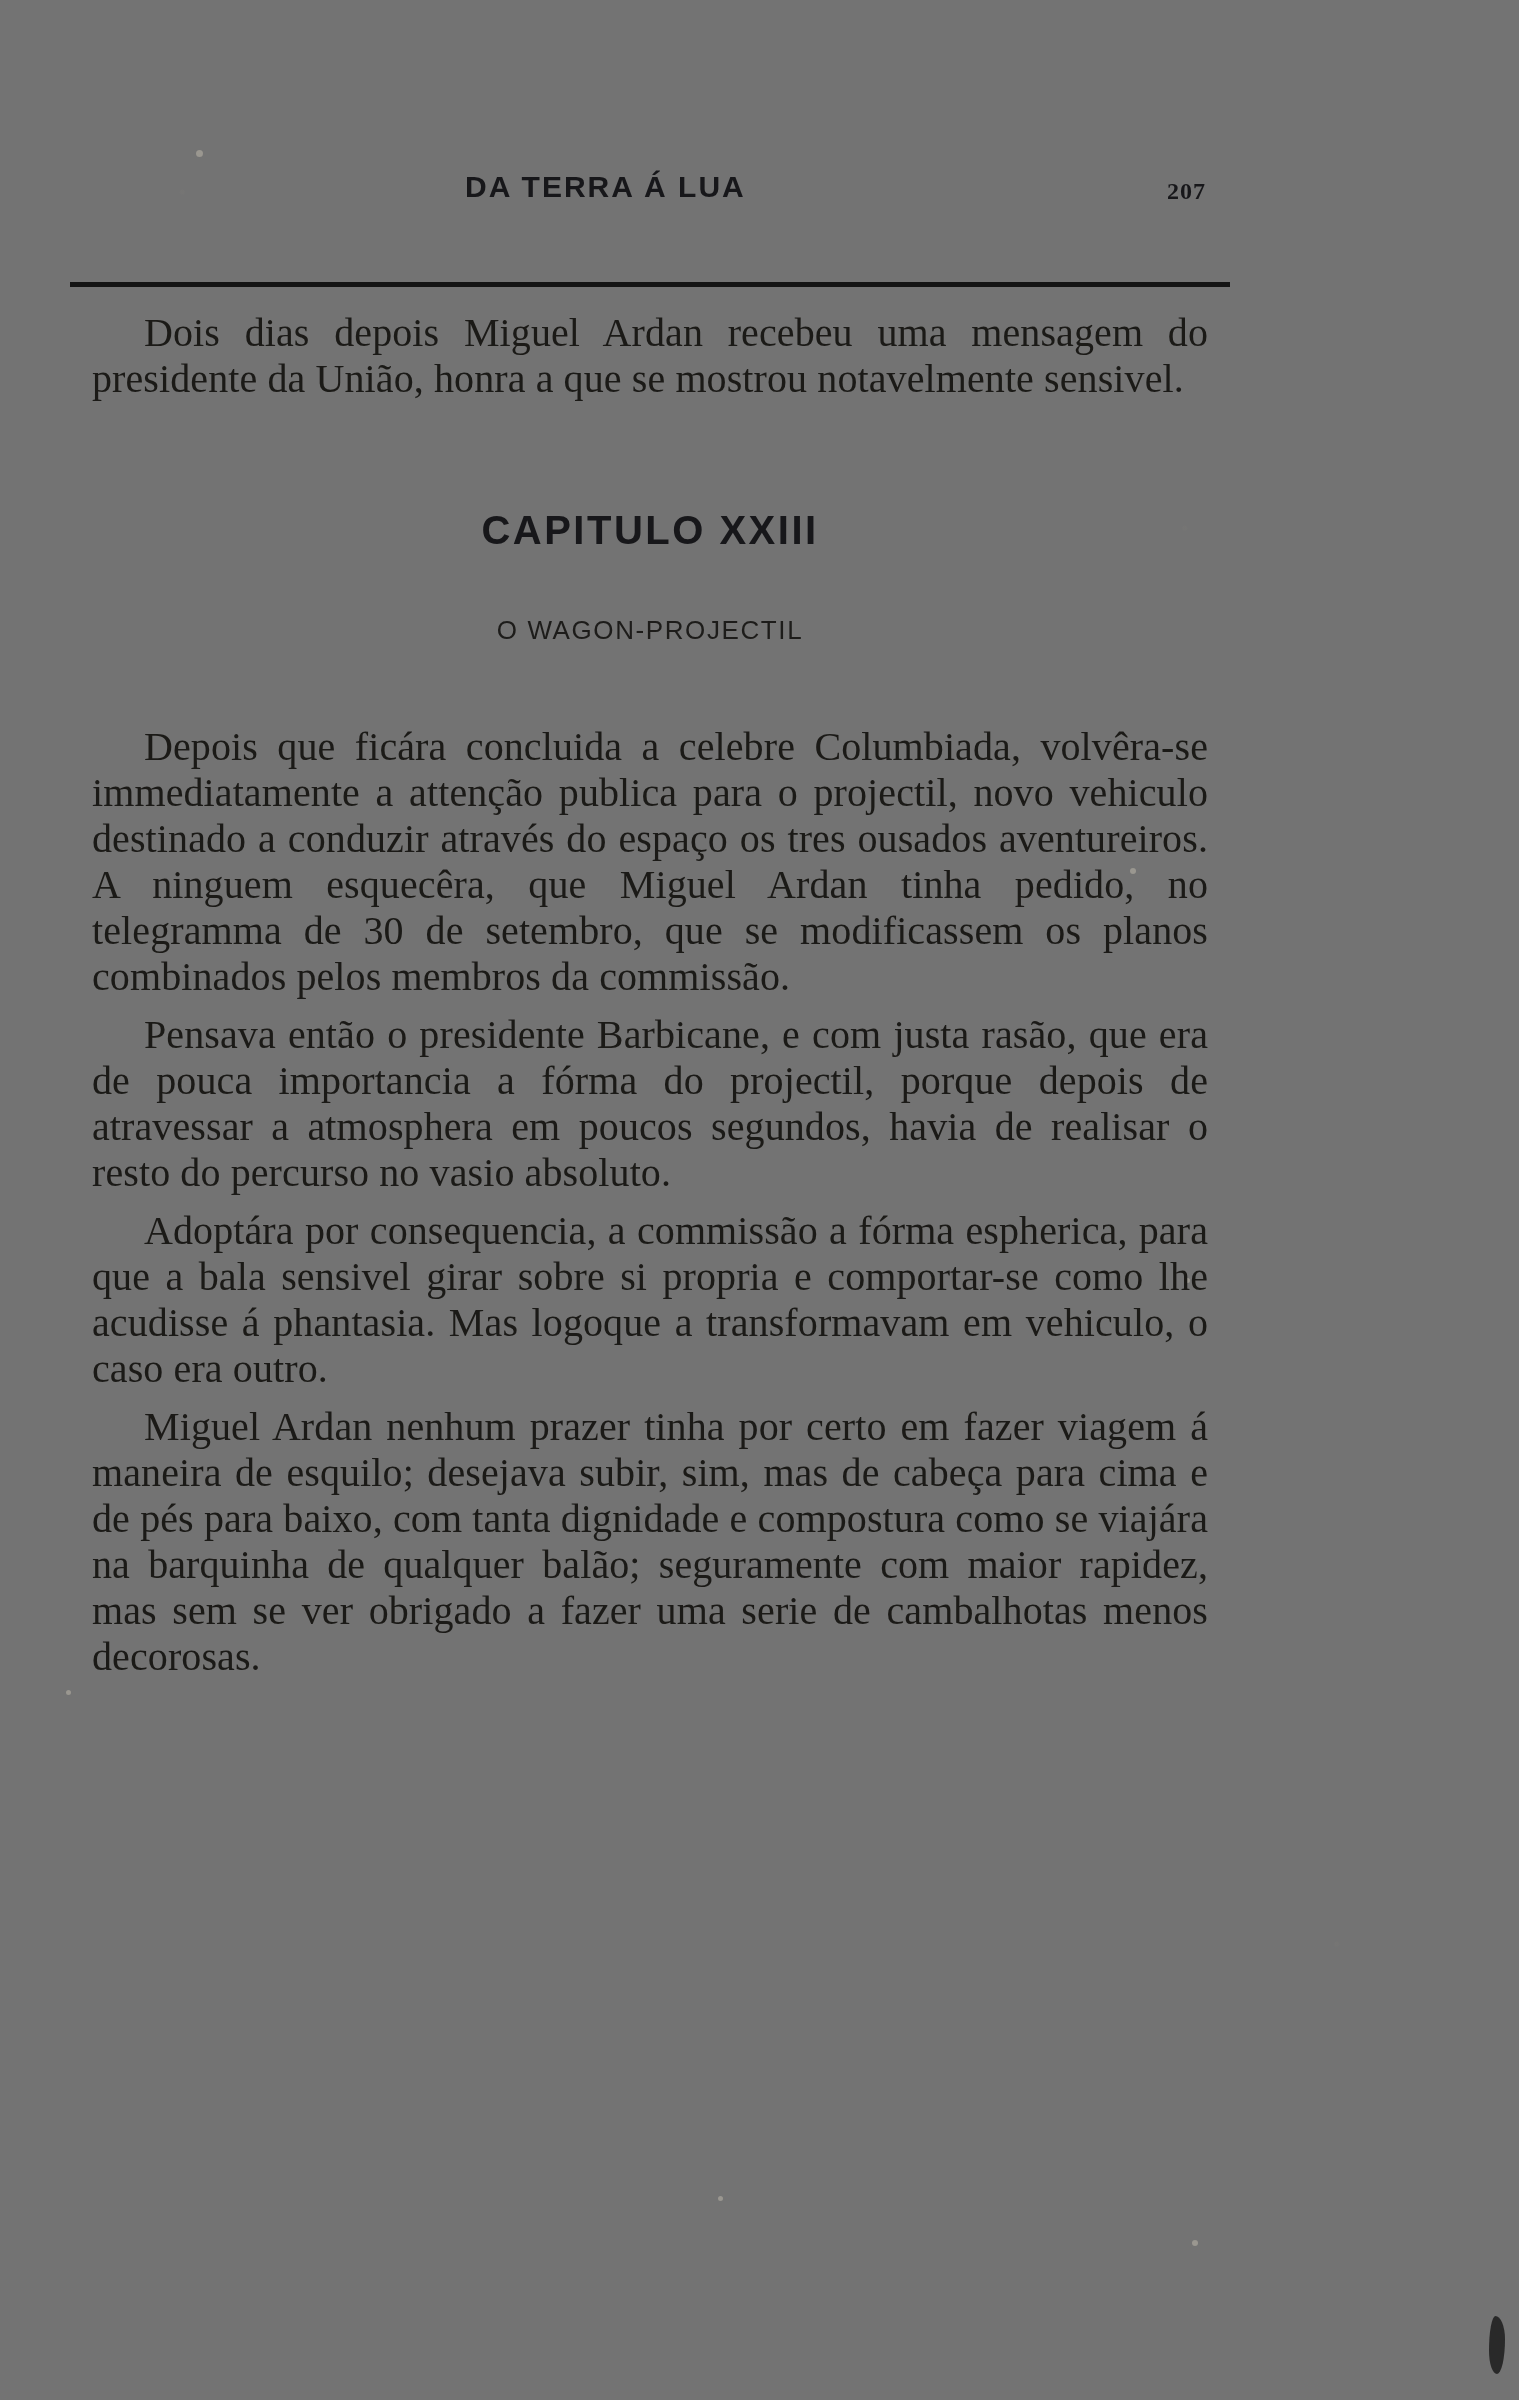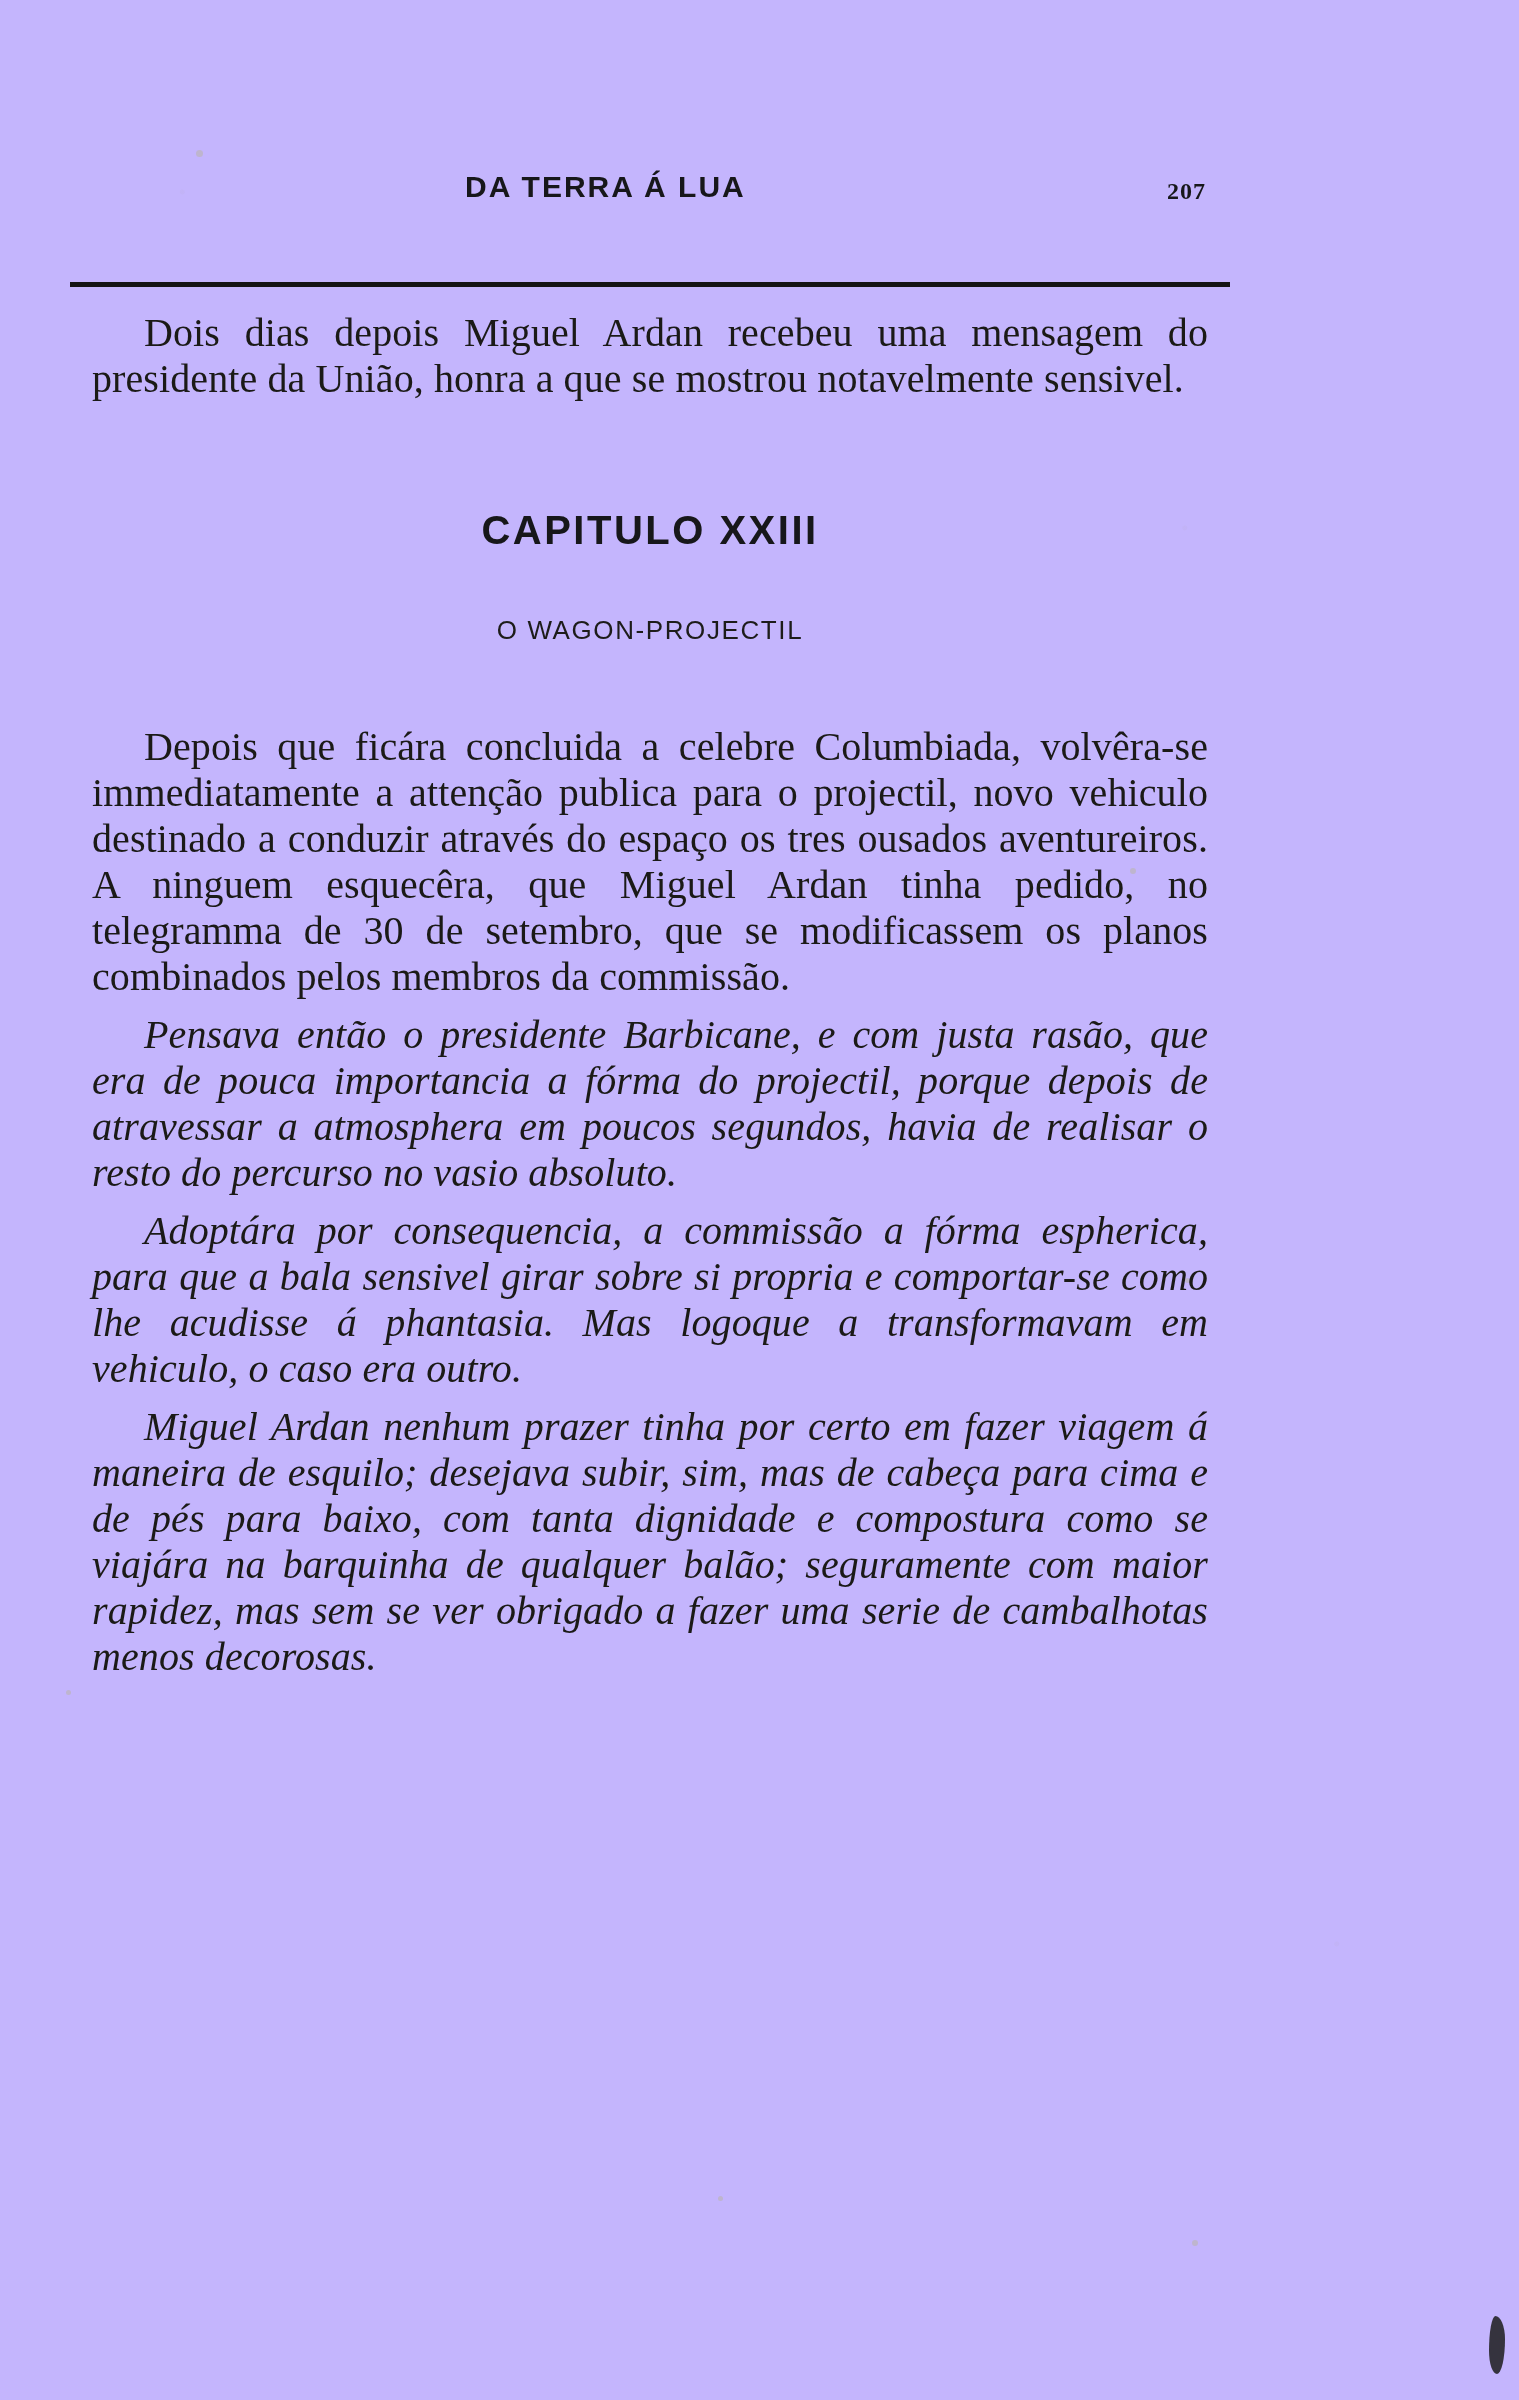--- a/index.html
+++ b/index.html
@@ -13,21 +13,21 @@
     font-family: "Liberation Serif", serif;
     color: #1a1a18;
     position: relative;
     overflow: hidden;
   }
   .page {
     position: absolute;
     left: 0; top: 0;
     width: 1519px;
     height: 2400px;
-    background: #c4b5fd;
+    background: #737373;
   }
   
   .page::before {
     content: "";
     position: absolute;
     inset: 0;
     background:
       radial-gradient(circle at 12% 8%, rgba(160,150,130,0.05) 0 2px, transparent 3px),
       radial-gradient(circle at 78% 22%, rgba(160,150,130,0.05) 0 2px, transparent 3px),
       radial-gradient(circle at 35% 63%, rgba(160,150,130,0.04) 0 2px, transparent 3px),
@@ -103,21 +103,21 @@
     font-family: "Liberation Sans", sans-serif;
     font-weight: normal;
     font-size: 26px;
     letter-spacing: 1.6px;
     color: #1d1c1a;
     text-align: center;
   }
   .after-chapter {
     margin-top: 78px;
   }
-  .after-chapter p + p { margin-top: 0; font-style: italic; }
+  .after-chapter p + p { margin-top: 0; }
 
   
   .speck {
     position: absolute;
     background: #b9b4a8;
     border-radius: 50%;
     opacity: .55;
   }
   .edge-mark {
     position: absolute;

